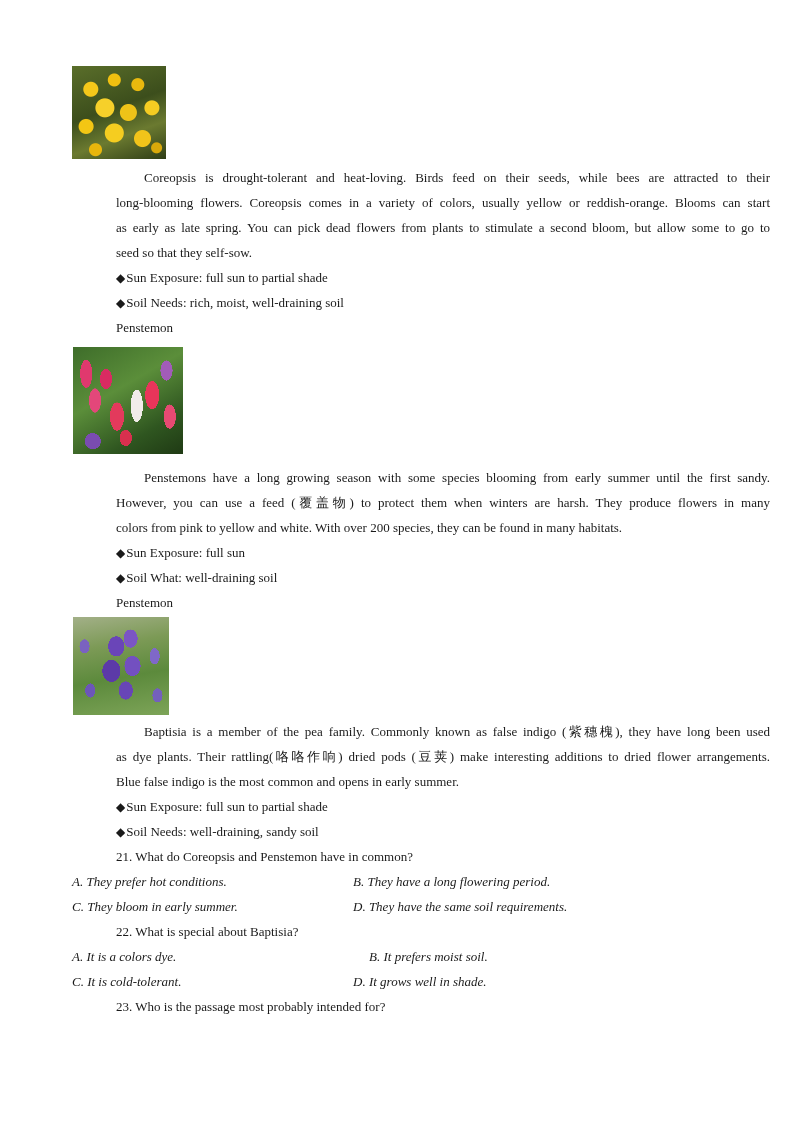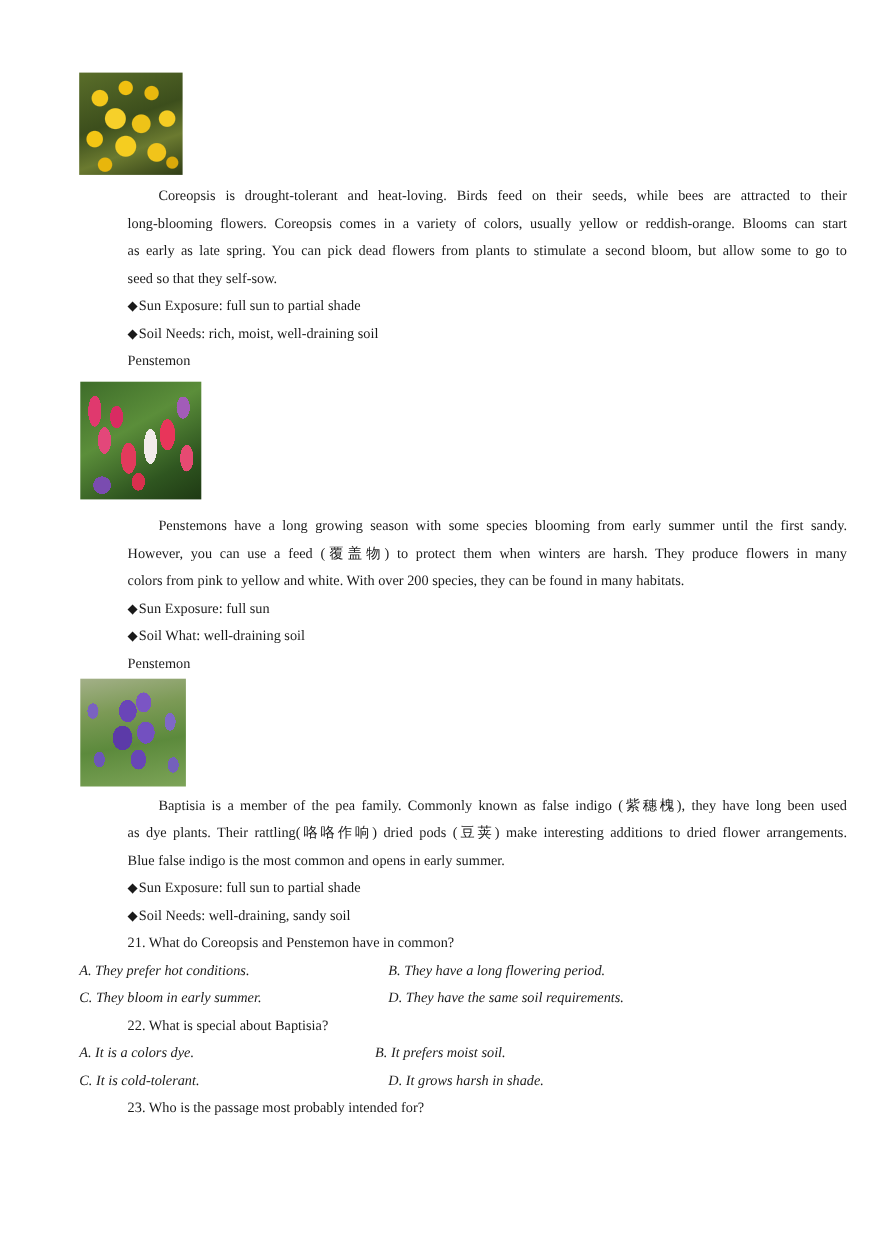--- a/index.html
+++ b/index.html
@@ -95,21 +95,21 @@
   <div class="line" style="top:824px"><span class="bullet-glyph">◆</span><span>Soil Needs: well-draining, sandy soil</span></div>
 
   <div class="line" style="top:849px">21. What do Coreopsis and Penstemon have in common?</div>
   <div class="opt" style="top:874px; left:0">A. They prefer hot conditions.</div>
   <div class="opt" style="top:874px; left:281px">B. They have a long flowering period.</div>
   <div class="opt" style="top:899px; left:0">C. They bloom in early summer.</div>
   <div class="opt" style="top:899px; left:281px">D. They have the same soil requirements.</div>
 
   <div class="line" style="top:924px">22. What is special about Baptisia?</div>
   <div class="opt" style="top:949px; left:0">A. It is a colors dye.</div>
-  <div class="opt" style="top:949px; left:269px">B. It prefers moist soil.</div>
+  <div class="opt" style="top:949px; left:297px">B. It prefers moist soil.</div>
   <div class="opt" style="top:974px; left:0">C. It is cold-tolerant.</div>
-  <div class="opt" style="top:974px; left:281px">D. It grows harsh in shade.</div>
+  <div class="opt" style="top:974px; left:281px">D. It grows well in shade.</div>
 
   <div class="line" style="top:999px">23. Who is the passage most probably intended for?</div>
 </div>
 
 <div class="photo ph-penstemon"></div>
 <div class="photo ph-baptisia"></div>
 
 </body></html>

